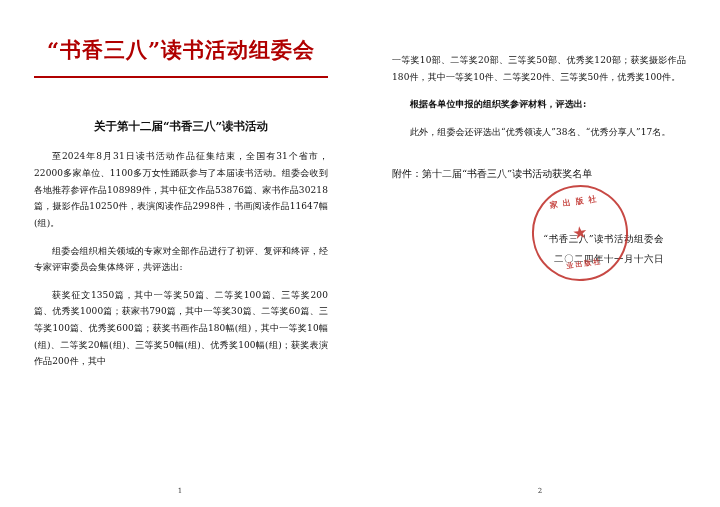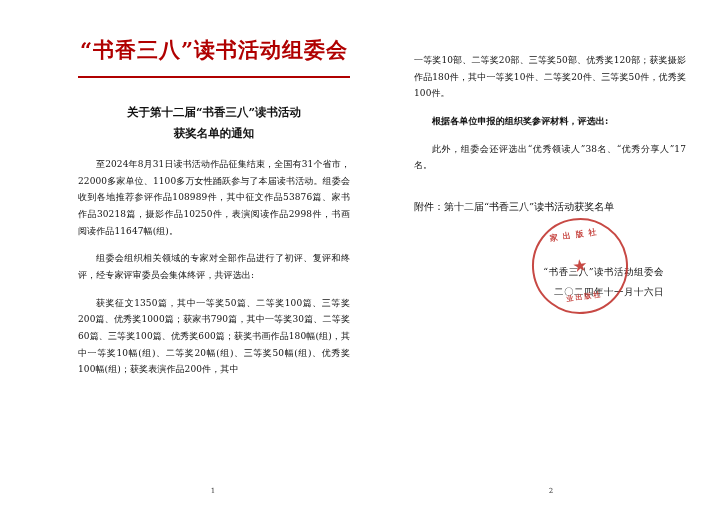--- a/index.html
+++ b/index.html
@@ -14,21 +14,20 @@
     color: #111111;
     position: relative;
     overflow: hidden;
   }
   .page {
     width: 720px;
     height: 507px;
     display: flex;
     box-sizing: border-box;
     position: relative;
-    padding-left: 44px;
   }
   .col {
     box-sizing: border-box;
     position: relative;
     height: 507px;
   }
   .col-left {
     width: 360px;
     padding: 30px 32px 20px 34px;
   }
@@ -49,21 +48,21 @@
   .title-rule {
     height: 1.5px;
     background: #b00000;
     margin: 12px 0 0 0;
   }
   .subject {
     text-align: center;
     font-size: 11.5px;
     font-weight: bold;
     line-height: 1.9;
-    margin-top: 24px;
+    margin-top: 38px;
   }
   .subject .line2 {
     display: block;
   }
   .salutation {
     font-size: 9.5px;
     font-weight: bold;
     margin-top: 22px;
     letter-spacing: 0.3px;
   }
@@ -158,21 +157,20 @@
 <body>
 
 <div class="page">
 
   <div class="col col-left">
     <div class="doc-title">“书香三八”读书活动组委会</div>
     <div class="title-rule"></div>
 
     <div class="subject">
       <span>关于第十二届“书香三八”读书活动</span>
-      <span class="line2">获奖名单的通知</span>
     </div>
 
 
     <p class="body">至2024年8月31日读书活动作品征集结束，全国有31个省市，22000多家单位、1100多万女性踊跃参与了本届读书活动。组委会收到各地推荐参评作品108989件，其中征文作品53876篇、家书作品30218篇，摄影作品10250件，表演阅读作品2998件，书画阅读作品11647幅(组)。</p>
     <p class="body">组委会组织相关领域的专家对全部作品进行了初评、复评和终评，经专家评审委员会集体终评，共评选出:</p>
     <p class="body">获奖征文1350篇，其中一等奖50篇、二等奖100篇、三等奖200篇、优秀奖1000篇；获家书790篇，其中一等奖30篇、二等奖60篇、三等奖100篇、优秀奖600篇；获奖书画作品180幅(组)，其中一等奖10幅(组)、二等奖20幅(组)、三等奖50幅(组)、优秀奖100幅(组)；获奖表演作品200件，其中</p>
 
     <div class="page-num">1</div>
   </div>
 

